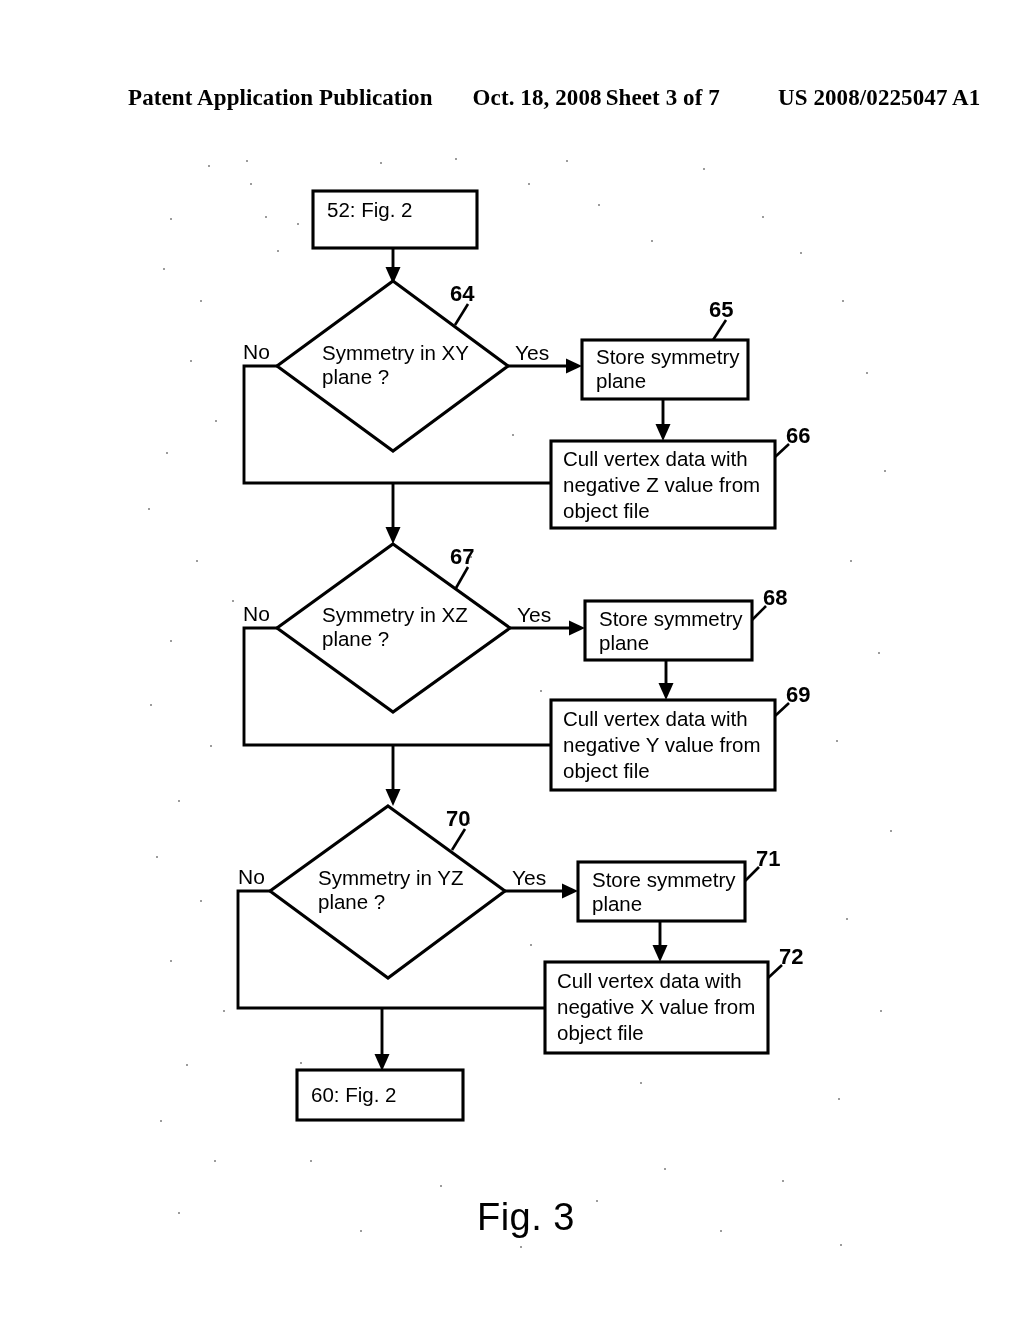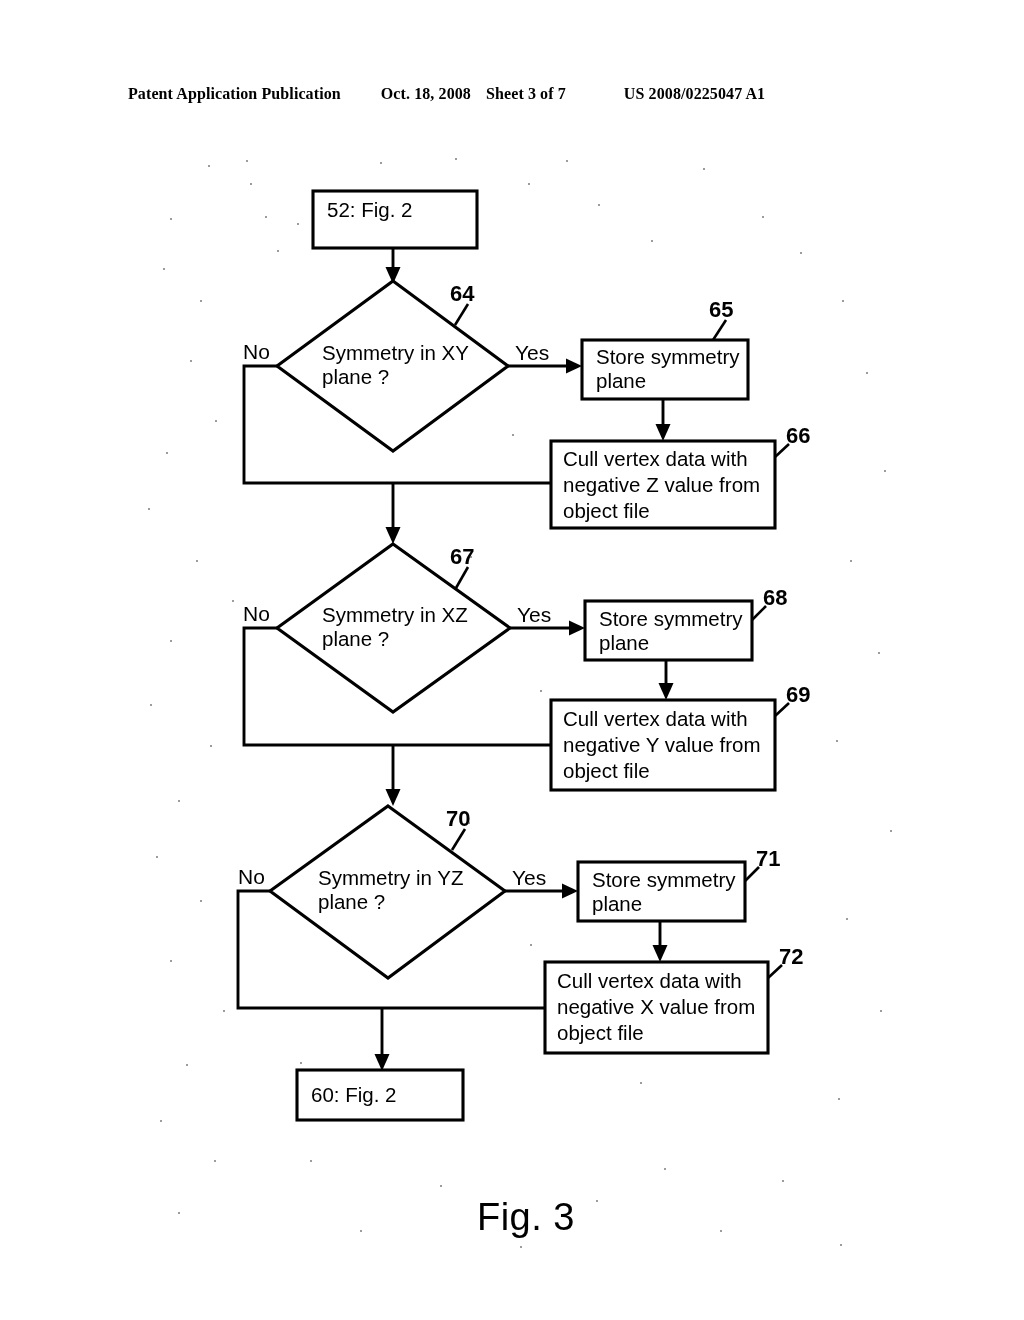--- a/index.html
+++ b/index.html
@@ -25,27 +25,27 @@
   .pub-header {
     position: absolute;
     top: 85px;
     left: 128px;
     width: 768px;
     height: 30px;
     display: flex;
     align-items: baseline;
     font-family: "Liberation Serif", serif;
     font-weight: bold;
-    font-size: 16px;
+    font-size: 23px;
     letter-spacing: 0.1px;
     white-space: nowrap;
   }
   .hdr-left   { flex: 0 0 auto; }
   .hdr-mid    { flex: 0 0 auto; margin-left: 40px; }
-  .hdr-sheet  { flex: 0 0 auto; margin-left: 15px; }
+  .hdr-sheet  { flex: 0 0 auto; margin-left: 4px; }
   .hdr-right  { flex: 0 0 auto; margin-left: 58px; }
 
   
   .figure-area {
     position: absolute;
     top: 140px;
     left: 0;
     width: 996px;
     height: 1110px;
   }

